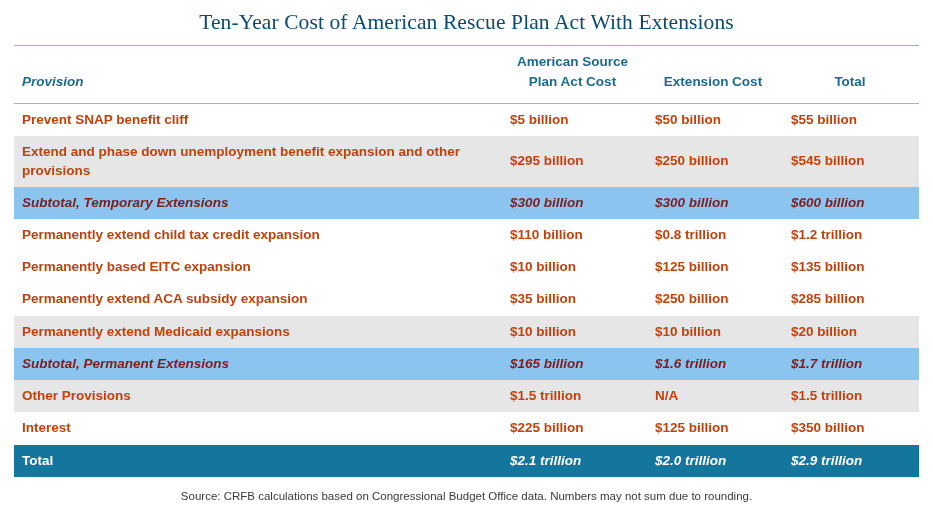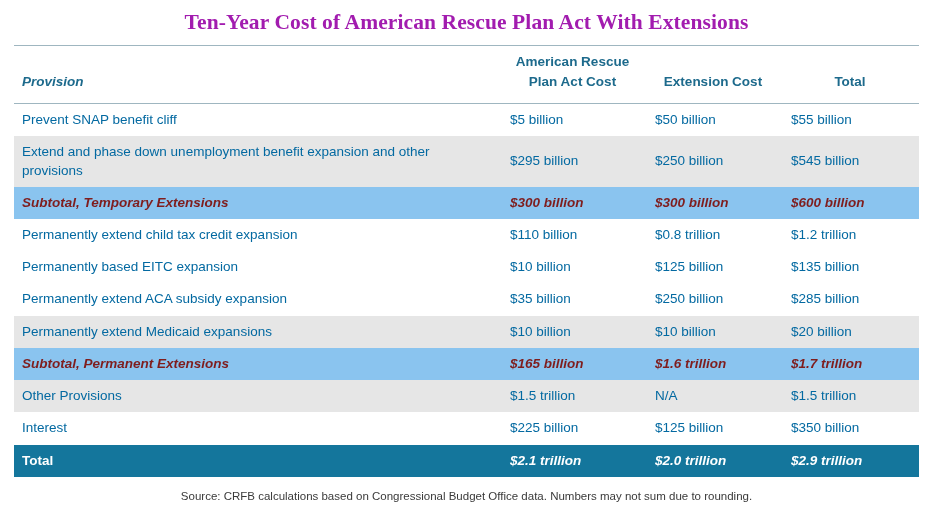--- a/index.html
+++ b/index.html
@@ -17,23 +17,23 @@
   .page {
     width: 933px;
     height: 528px;
     position: relative;
     box-sizing: border-box;
     padding: 0 14px;
   }
   .title {
     text-align: center;
     font-family: "Liberation Serif", serif;
-    font-weight: bold;
+    font-weight: normal;
     font-size: 21.5px;
-    color: #a21caf;
+    color: #0c4a6e;
     letter-spacing: 0.1px;
     padding-top: 10px;
     padding-bottom: 10px;
   }
   table.data {
     width: 905px;
     border-collapse: collapse;
     table-layout: fixed;
     font-size: 13.5px;
   }
@@ -56,22 +56,23 @@
     text-align: left;
     padding-left: 8px;
     font-style: italic;
   }
   thead th.ctr { text-align: center; }
 
   tbody td {
     padding: 7px 10px;
     line-height: 1.35;
     font-size: 13.5px;
-    color: #0369a1;
+    color: #c2410c;
     vertical-align: middle;
+    font-weight: bold;
   }
   tbody td.label {
     text-align: left;
     padding-left: 8px;
   }
   tbody td.num {
   }
   tr.shade td { background: #e6e6e6; }
   tr.plain td { background: #ffffff; }
   tr.subtotal td {
@@ -107,21 +108,21 @@
     <colgroup>
       <col class="c0">
         <col class="c1">
         <col class="c2">
         <col class="c3">
     </colgroup>
     <thead>
       <tr>
         <th class="left">Provision</th>
         <th class="ctr">
-          <span>American Rescue</span><br>
+          <span>American Source</span><br>
           <span>Plan Act Cost</span>
         </th>
         <th class="ctr">Extension Cost</th>
         <th class="ctr">Total</th>
       </tr>
     </thead>
     <tbody>
 
       <tr class="plain">
         <td class="label">Prevent SNAP benefit cliff</td>

